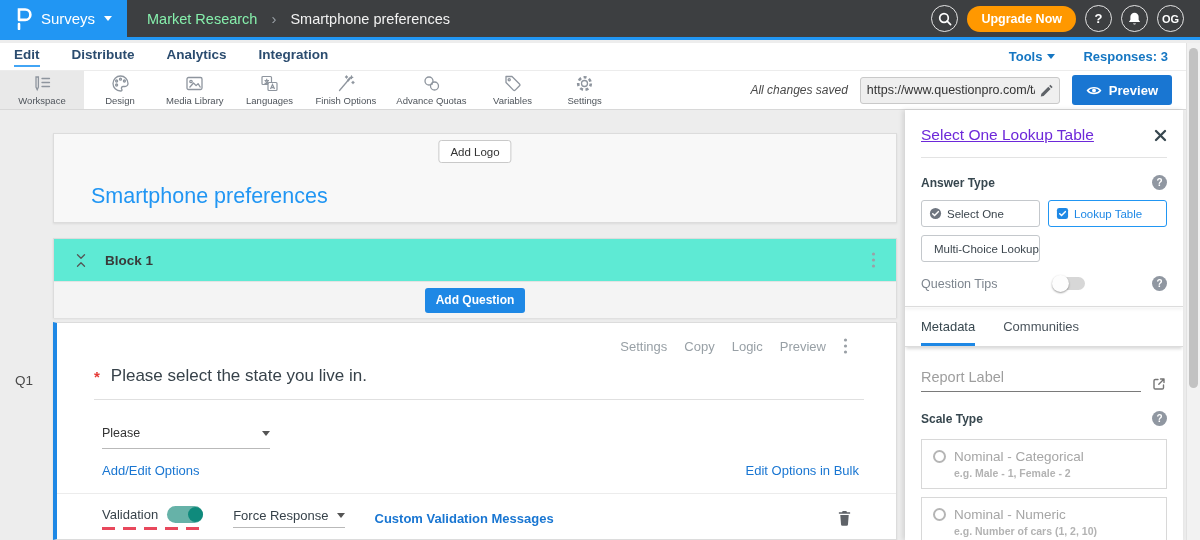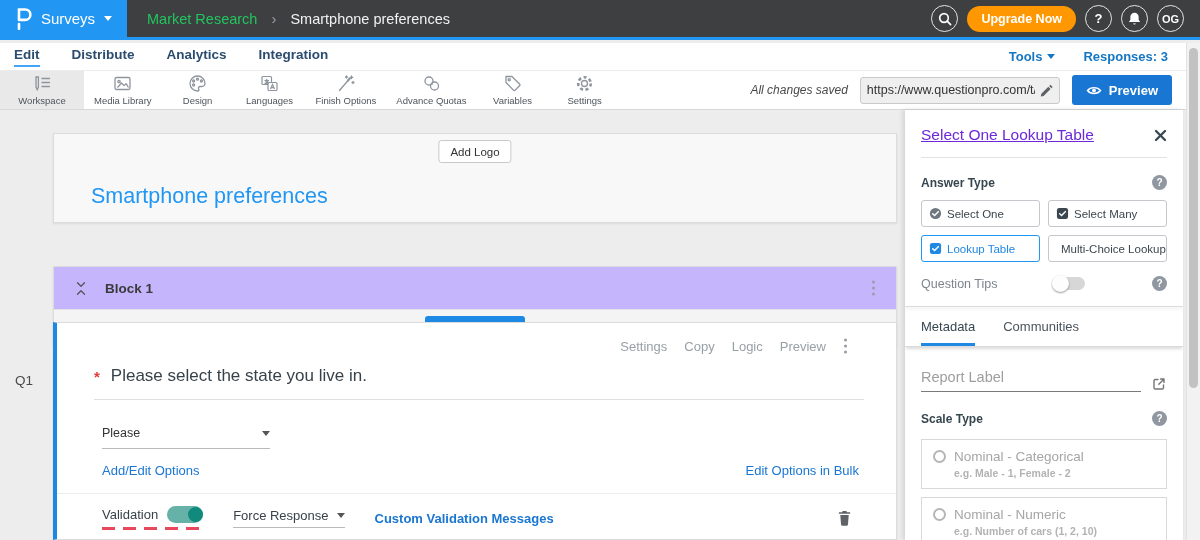--- a/index.html
+++ b/index.html
@@ -10,21 +10,21 @@
   
   .topbar { position:absolute; top:0; left:0; width:1200px; height:40px;
             background:#3d3f41; border-bottom:3px solid #2196f3; display:flex; align-items:center; }
   .logo-box { width:127px; height:40px; background:#2196f3; display:flex; align-items:center;
               justify-content:center; gap:9px; flex:none; }
   .logo-p { width:17px; height:22px; }
   .product-label { color:#fff; font-size:15px; }
   .caret { width:0; height:0; border-left:4px solid transparent; border-right:4px solid transparent;
            border-top:5px solid #fff; }
   .breadcrumb { display:flex; align-items:center; gap:14px; margin-left:20px; font-size:14.5px; }
-  .crumb-folder { color:#22c55e; }
+  .crumb-folder { color:#86efac; }
   .crumb-sep { color:#9aa0a6; font-size:15px; }
   .crumb-current { color:#f2f2f2; }
   .top-actions { margin-left:auto; display:flex; align-items:center; gap:9px; padding-right:16px; }
   .circle-btn { width:27px; height:27px; border:1.5px solid rgba(255,255,255,.85); border-radius:50%;
                 display:flex; align-items:center; justify-content:center; color:#fff;
                 font-size:13px; font-weight:bold; }
   .upgrade-btn { height:26px; padding:0 14px; background:#ff9800; border-radius:13px; color:#fff;
                  font-size:12.5px; font-weight:bold; display:flex; align-items:center; }
 
   
@@ -60,21 +60,21 @@
   .q-id { position:absolute; left:15px; top:263px; font-size:13.5px; color:#4a4a4a; }
   .card { position:absolute; left:53px; width:844px; background:#fff; border:1px solid #dcdcdc;
           box-shadow:0 1px 2px rgba(0,0,0,.08); }
 
   .title-card { top:23px; height:90px; background:#f8f8f8; }
   .add-logo-btn { position:absolute; top:6px; left:50%; transform:translateX(-50%); height:23px;
                   padding:0 11px; background:#fff; border:1px solid #c9c9c9; border-radius:3px;
                   font-size:11.5px; color:#333; display:flex; align-items:center; }
   .survey-title { position:absolute; left:37px; top:50px; font-size:21.5px; color:#2196f3; }
 
-  .block-card { top:128px; height:80px; background:#c4b5fd;margin-top:28px; }
+  .block-card { top:128px; height:80px; background:#5eead4; }
   .block-head { height:43px; display:flex; align-items:center; padding:0 20px;
                 border-bottom:1px solid #e3e3e3; }
   .block-title { margin-left:17px; font-size:13.5px; font-weight:bold; color:#3a3a3a; }
   .block-dots { margin-left:auto; }
   .add-q-strip { height:36px; background:#f4f4f4; display:flex; align-items:center; justify-content:center; }
   .add-q-btn { height:25px; padding:0 11px; background:#1e88e5; border-radius:3px; color:#fff;
                font-size:12px; font-weight:bold; display:flex; align-items:center; }
 
   .question-card { top:212px; height:218px; border-left:4px solid #1e88e5; }
   .q-actions { position:absolute; top:14px; right:48px; display:flex; align-items:center; gap:17px; }
@@ -213,38 +213,38 @@
           <line x1="10" y1="4.5" x2="17.5" y2="4.5"></line>
             <line x1="10" y1="8.5" x2="17.5" y2="8.5"></line>
             <line x1="10" y1="12.5" x2="17.5" y2="12.5"></line>
         </g>
       </svg>
       <span class="tb-label">Workspace</span>
     </div>
     <div class="tb-item">
       <svg width="21" height="19" viewBox="0 0 21 19">
         <g stroke="#8e959e" stroke-width="1.3" fill="none">
-          <rect x="3" y="3.5" width="15" height="12" rx="1.5"></rect>
-          <circle cx="7" cy="7.5" r="1.2"></circle>
-          <path d="M5.5 13.5 L9.5 9 l2.6 2.6 2-2 2.4 3.9" stroke-linejoin="round"></path>
-        </g>
-      </svg>
-      <span class="tb-label">Media Library</span>
-    </div>
-    <div class="tb-item">
-      <svg width="21" height="19" viewBox="0 0 21 19">
-        <g stroke="#8e959e" stroke-width="1.3" fill="none">
           <path d="M10.5 2 a7.5 7.5 0 1 0 0 15 c1.6 0 1.8-1 1.2-1.9 -0.8-1.2 0-2.6 1.5-2.6 h1.8 a3 3 0 0 0 3-3 A7.5 7.5 0 0 0 10.5 2 Z"></path>
           <circle cx="6.6" cy="7" r="1"></circle>
             <circle cx="10.5" cy="5.2" r="1"></circle>
             <circle cx="14.4" cy="7" r="1"></circle>
             <circle cx="6.6" cy="11" r="1"></circle>
         </g>
       </svg>
       <span class="tb-label">Design</span>
+    </div>
+    <div class="tb-item">
+      <svg width="21" height="19" viewBox="0 0 21 19">
+        <g stroke="#8e959e" stroke-width="1.3" fill="none">
+          <rect x="3" y="3.5" width="15" height="12" rx="1.5"></rect>
+          <circle cx="7" cy="7.5" r="1.2"></circle>
+          <path d="M5.5 13.5 L9.5 9 l2.6 2.6 2-2 2.4 3.9" stroke-linejoin="round"></path>
+        </g>
+      </svg>
+      <span class="tb-label">Media Library</span>
     </div>
     <div class="tb-item">
       <svg width="21" height="19" viewBox="0 0 21 19">
         <g stroke="#8e959e" stroke-width="1.2" fill="none">
           <rect x="3" y="2.5" width="9.5" height="8" rx="1"></rect>
           <rect x="9" y="8.5" width="9" height="8" rx="1" fill="#fff"></rect>
           <path d="M5.5 6.5 h4.5 M7.7 4.8 v1.7 M9.3 6.5 c-0.6 1.6 -2.2 2.6 -3.8 2.9 M6.2 6.5 c0.6 1.4 2 2.4 3.5 2.8"></path>
           <path d="M11.5 15 l2-4.5 2 4.5 M12.2 13.6 h2.6"></path>
         </g>
       </svg>
@@ -395,27 +395,20 @@
       <span class="help-icon">?</span>
     </div>
     <div class="type-grid">
       <div class="type-btn">
         <svg width="13" height="13" viewBox="0 0 14 14">
           <circle cx="7" cy="7" r="6" fill="#6f7680"></circle>
           <path d="M4 7.2 l2 2 4 -4.2" stroke="#fff" stroke-width="1.6" fill="none" stroke-linecap="round"></path>
         </svg>
         <span>Select One</span>
       </div>
-      <div class="type-btn">
-        <svg width="13" height="13" viewBox="0 0 14 14">
-          <rect x="1" y="1" width="12" height="12" rx="2.5" fill="#3c464e"></rect>
-          <path d="M4 7.2 l2 2 4 -4.2" stroke="#fff" stroke-width="1.6" fill="none" stroke-linecap="round"></path>
-        </svg>
-        <span>Select Many</span>
-      </div>
       <div class="type-btn selected">
         <svg width="13" height="13" viewBox="0 0 14 14">
           <rect x="1" y="1" width="12" height="12" rx="2.5" fill="#1e88e5"></rect>
           <path d="M4 7.2 l2 2 4 -4.2" stroke="#fff" stroke-width="1.6" fill="none" stroke-linecap="round"></path>
         </svg>
         <span>Lookup Table</span>
       </div>
       <div class="type-btn">
         <svg width="13" height="13" viewBox="0 0 14 14">
           <rect x="1" y="1" width="12" height="12" rx="2.5" fill="#3c464e"></rect>

